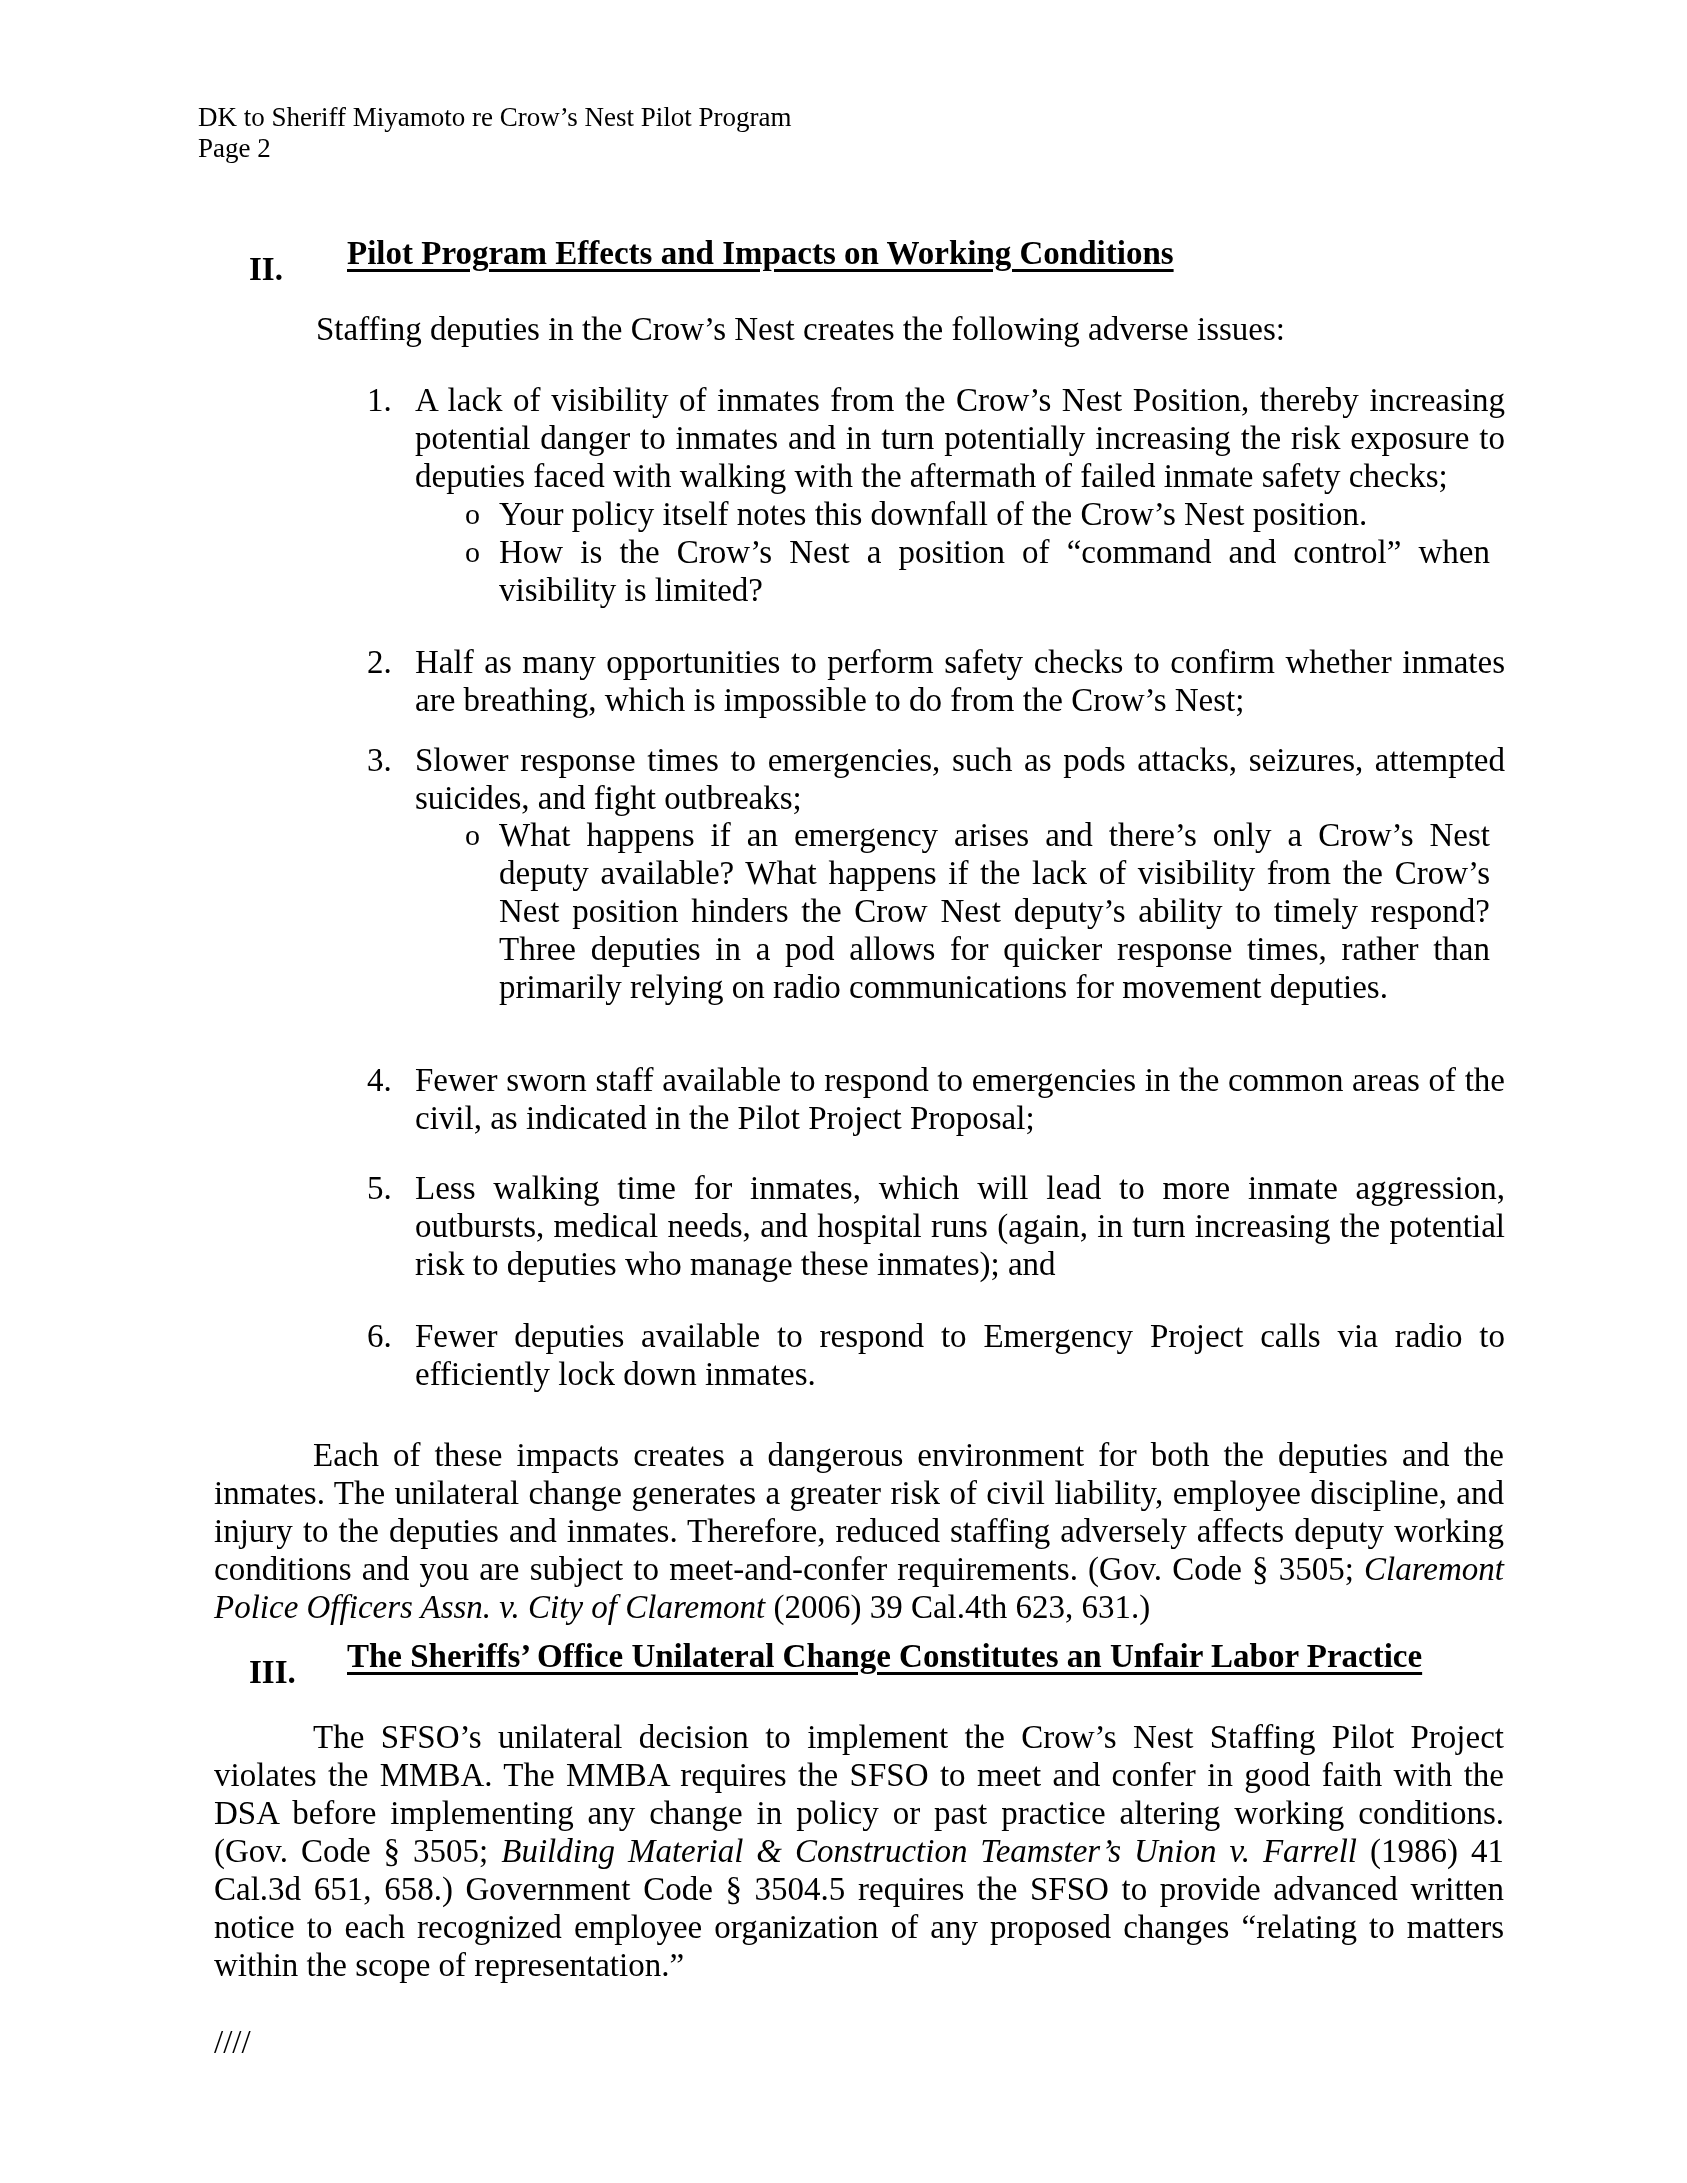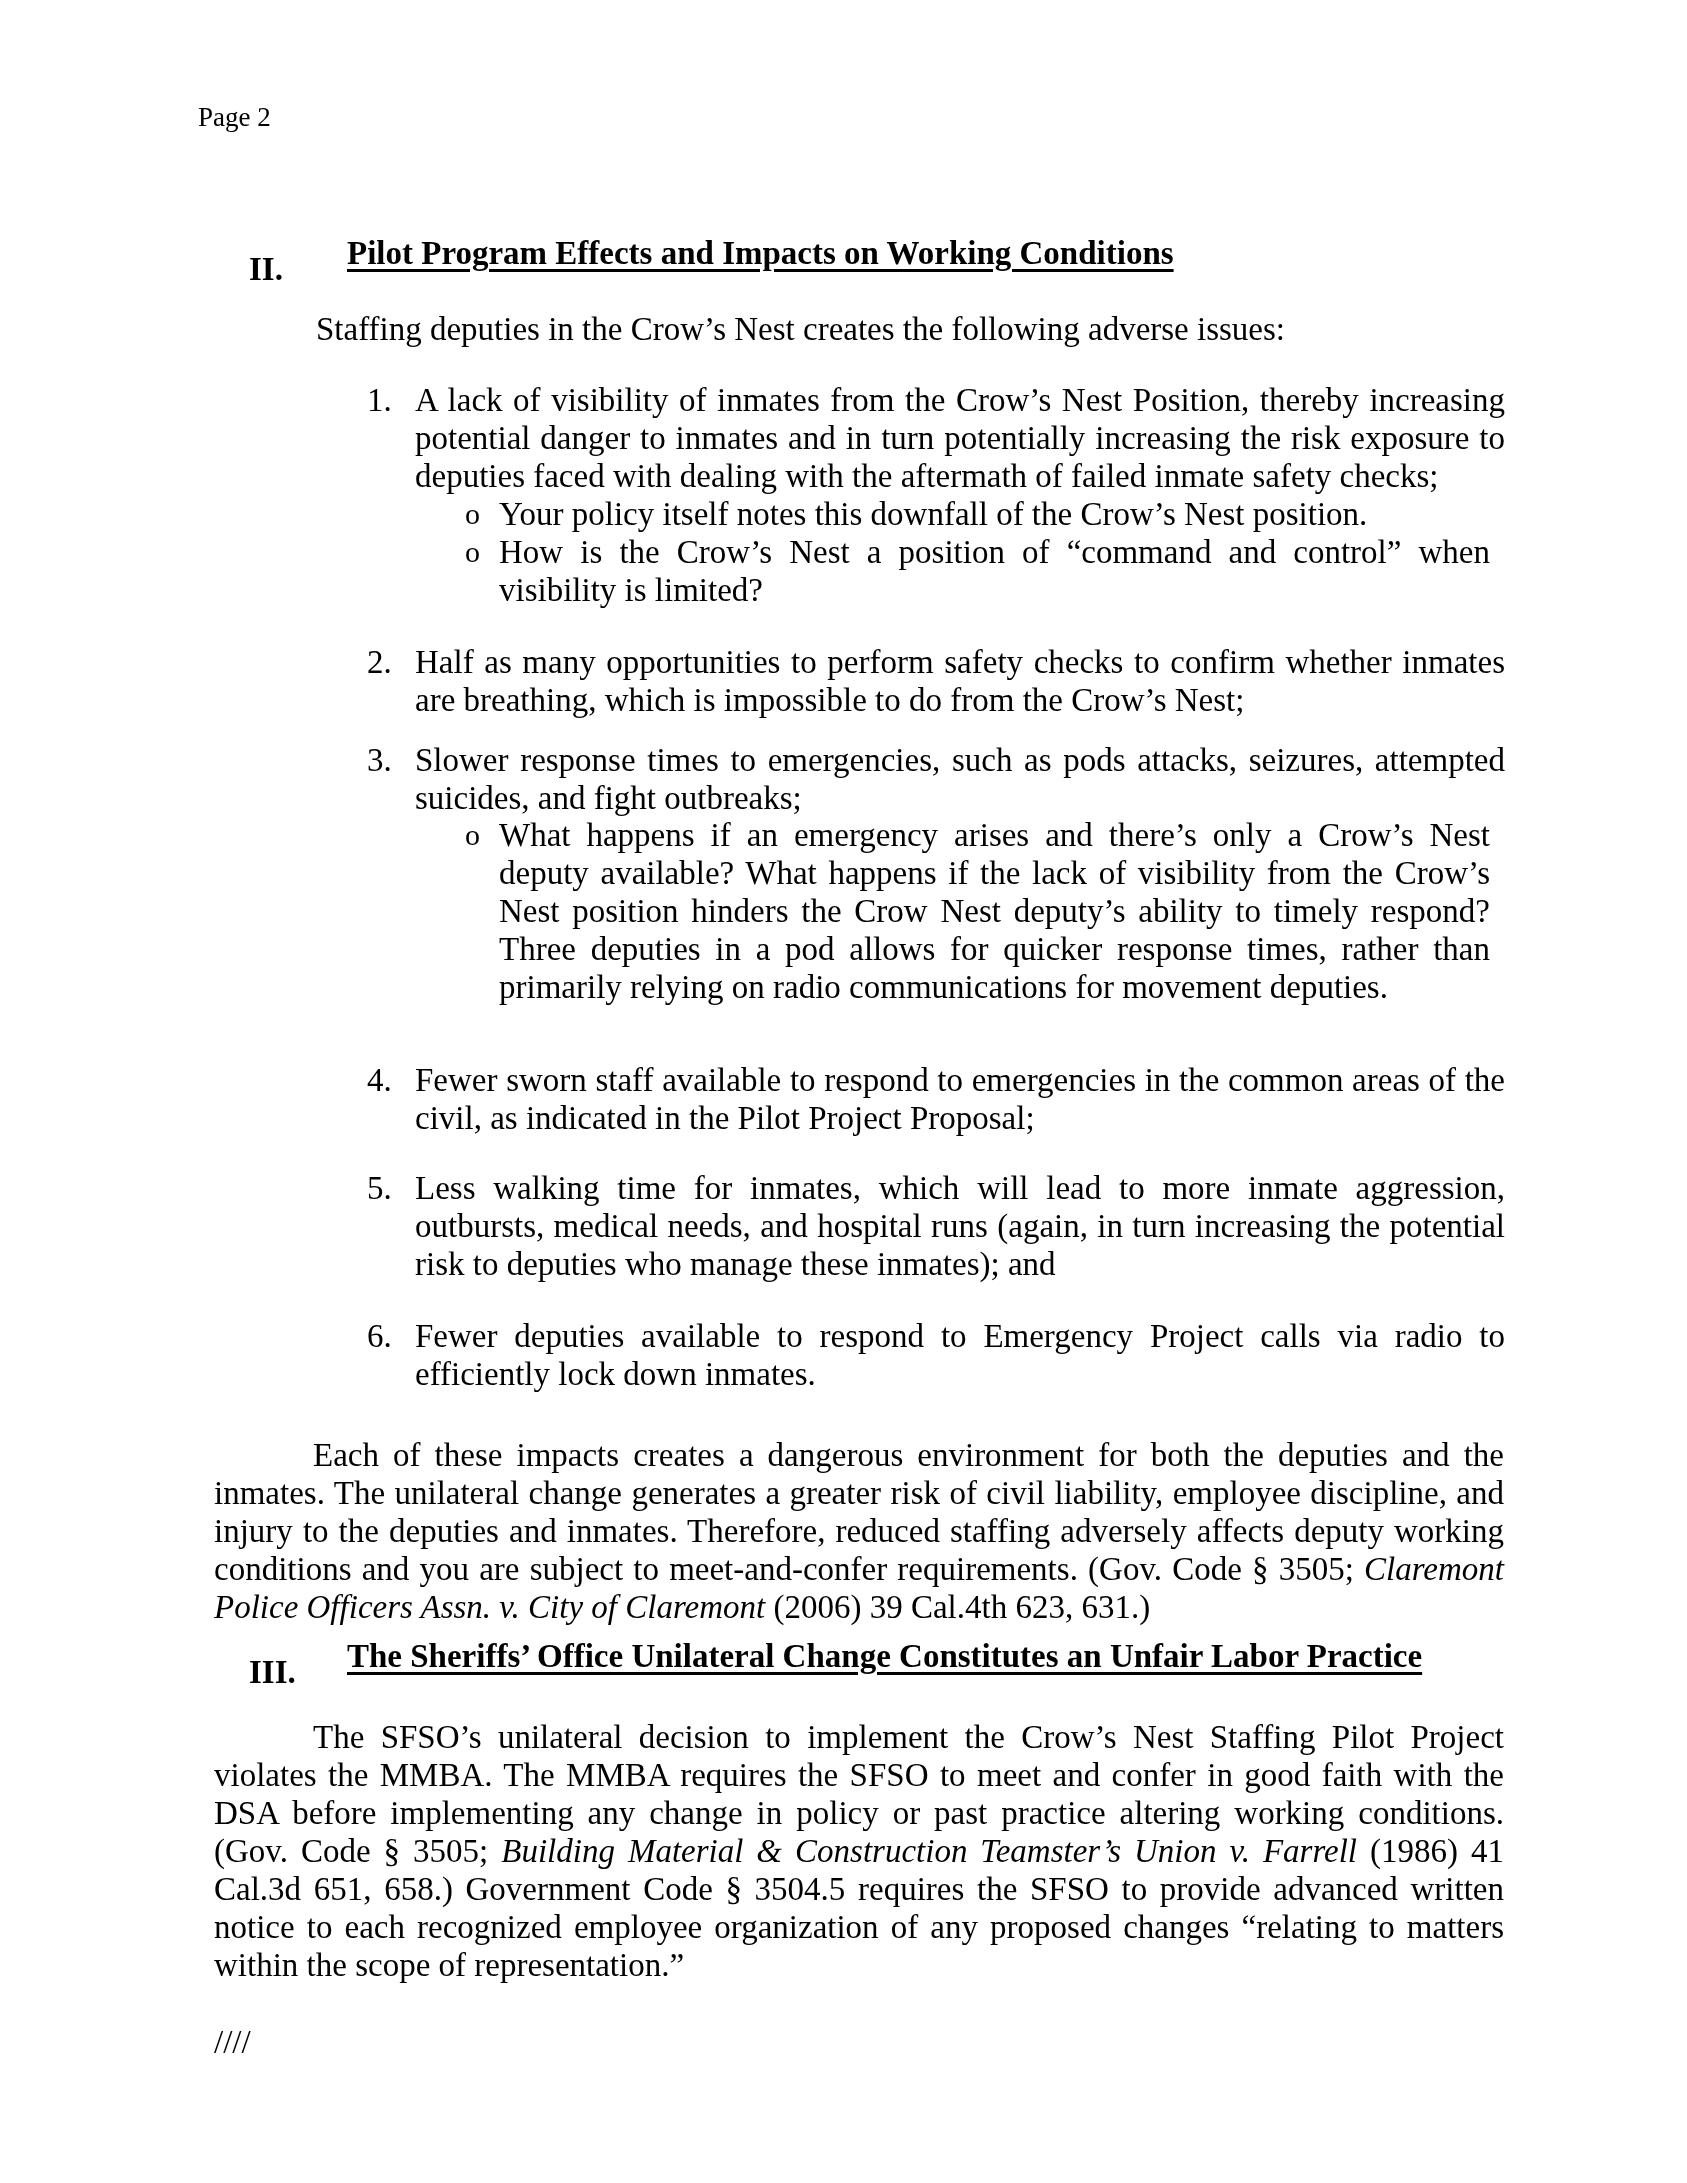--- a/index.html
+++ b/index.html
@@ -21,33 +21,34 @@
   .sub .text { position: absolute; left: 34px; width: 991px; }
   .para { left: 198px; width: 1290px; text-indent: 99px; }
   i { font-style: italic; }
 </style>
 </head>
 <body>
 
 <div class="page">
 
   <div class="header">
+    <div>DK to Sheriff Miyamoto re Crow’s Nest Pilot Program</div>
     <div>Page 2</div>
   </div>
 
   <div class="heading" style="left:249px; top:234px;">
     <span class="num">II.</span>
     <span class="title">Pilot Program Effects and Impacts on Working Conditions</span>
   </div>
 
   <div class="blk" style="left:300px; top:294px; white-space:nowrap;">Staffing deputies in the Crow’s Nest creates the following adverse issues:</div>
 
   <div class="blk item" style="top:365px;">
     <span class="num">1.</span>
-    <div class="text justify">A lack of visibility of inmates from the Crow’s Nest Position, thereby increasing potential danger to inmates and in turn potentially increasing the risk exposure to deputies faced with dealing with the aftermath of failed inmate safety checks;</div>
+    <div class="text justify">A lack of visibility of inmates from the Crow’s Nest Position, thereby increasing potential danger to inmates and in turn potentially increasing the risk exposure to deputies faced with walking with the aftermath of failed inmate safety checks;</div>
   </div>
   <div class="blk sub" style="top:479px;">
     <span class="bullet">o</span>
     <div class="text justify">Your policy itself notes this downfall of the Crow’s Nest position.</div>
   </div>
   <div class="blk sub" style="top:517px;">
     <span class="bullet">o</span>
     <div class="text justify">How is the Crow’s Nest a position of “command and control” when visibility is limited?</div>
   </div>
 

